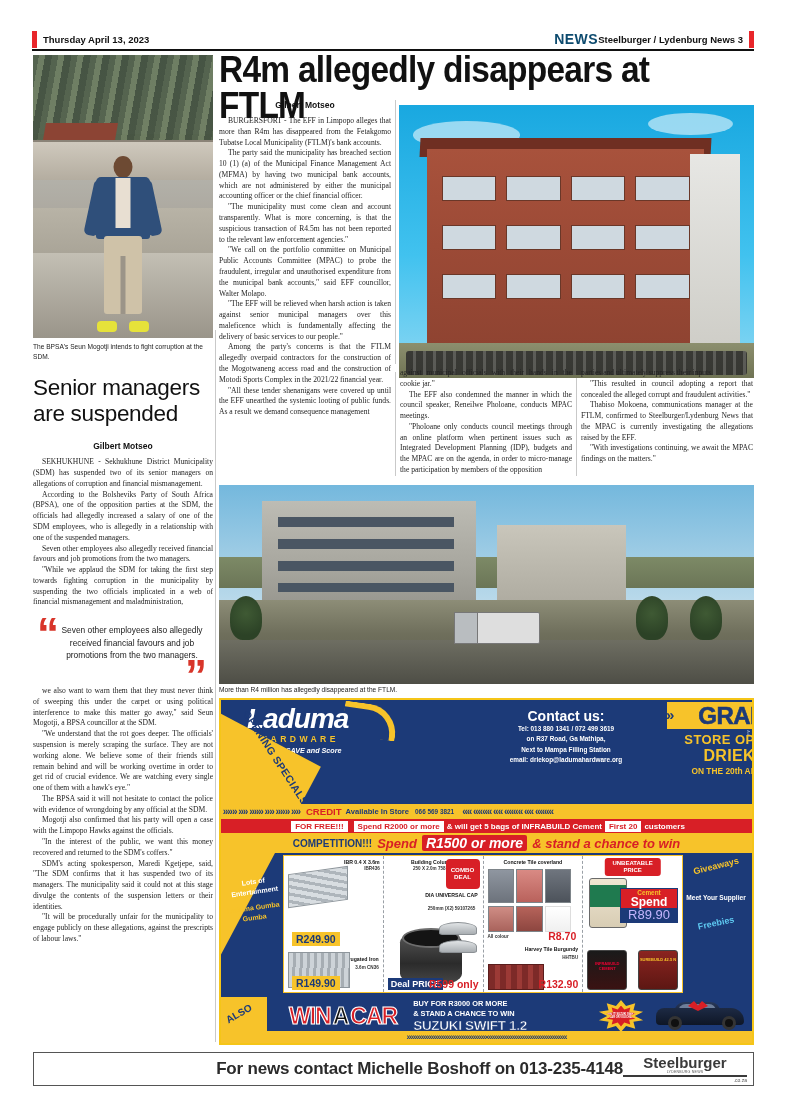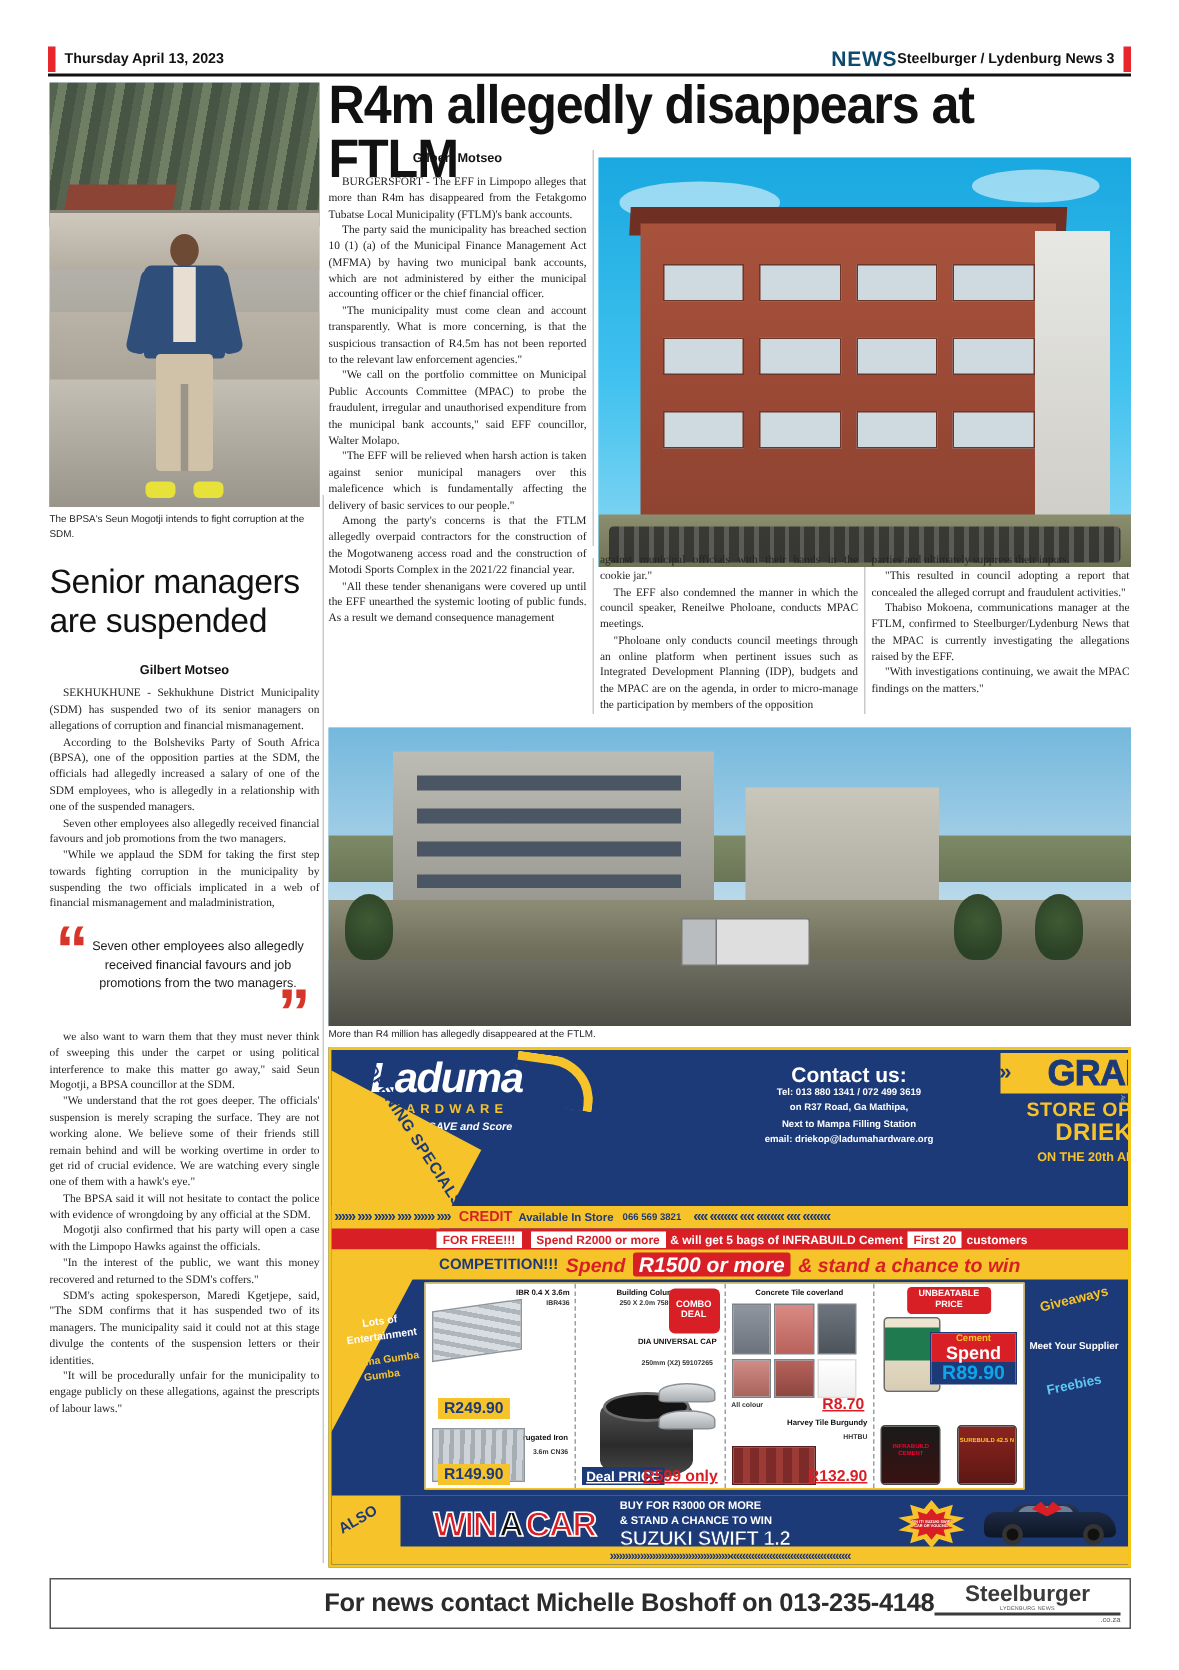--- a/index.html
+++ b/index.html
@@ -317,21 +317,20 @@
   }
   .prod-price-y {
     position:absolute; left:8px; bottom:46px;
     font-family:"Liberation Sans", sans-serif; font-weight:bold; font-size:10.5px;
     color:#1c3a78; background:#f7c32a; padding:1px 4px;
   }
   .prod-price-red {
     position:absolute;
     font-family:"Liberation Sans", sans-serif; font-weight:bold; font-size:10.5px;
     color:#d81f26;
-    text-decoration:underline;
   }
   .combo-badge {
     position:absolute; right:3px; top:3px; width:34px; height:30px;
     background:#d81f26; color:#fff; border-radius:4px;
     font-family:"Liberation Sans", sans-serif; font-weight:bold; font-size:6.2px;
     display:flex; align-items:center; justify-content:center; text-align:center; line-height:1.1;
   }
   .unbeat {
     position:absolute; left:50%; transform:translateX(-50%); top:2px;
     background:#d81f26; color:#fff; padding:2px 8px; border-radius:3px;
@@ -344,22 +343,22 @@
   }
   .cement-lbl {
     background:#d81f26; color:#f7c32a;
     font-family:"Liberation Sans", sans-serif; font-weight:bold; font-size:6.4px;
   }
   .cement-from {
     background:#d81f26; color:#fff;
     font-family:"Liberation Sans", sans-serif; font-weight:bold; font-size:12px; line-height:1;
   }
   .cement-amt {
-    background:#1c3a78; color:#0ea5e9;
-    font-family:"Liberation Sans", sans-serif; font-weight:bold; font-size:13px; line-height:1.1;
+    background:#1c3a78; color:#c4b5fd;
+    font-family:"Liberation Sans", sans-serif; font-weight:normal; font-size:13px; line-height:1.1;
   }
   .sheet-stack {
     position:absolute; left:4px; top:14px; width:60px; height:34px;
     background:repeating-linear-gradient(18deg,#d8dde1 0 4px,#aeb5bb 4px 7px);
     transform:skewY(-8deg); border:1px solid #8e969c;
   }
   .sheet-stack2 {
     position:absolute; left:4px; bottom:4px; width:62px; height:36px;
     background:repeating-linear-gradient(92deg,#cdd3d8 0 4px,#a6adb3 4px 7px);
     border:1px solid #8e969c;

